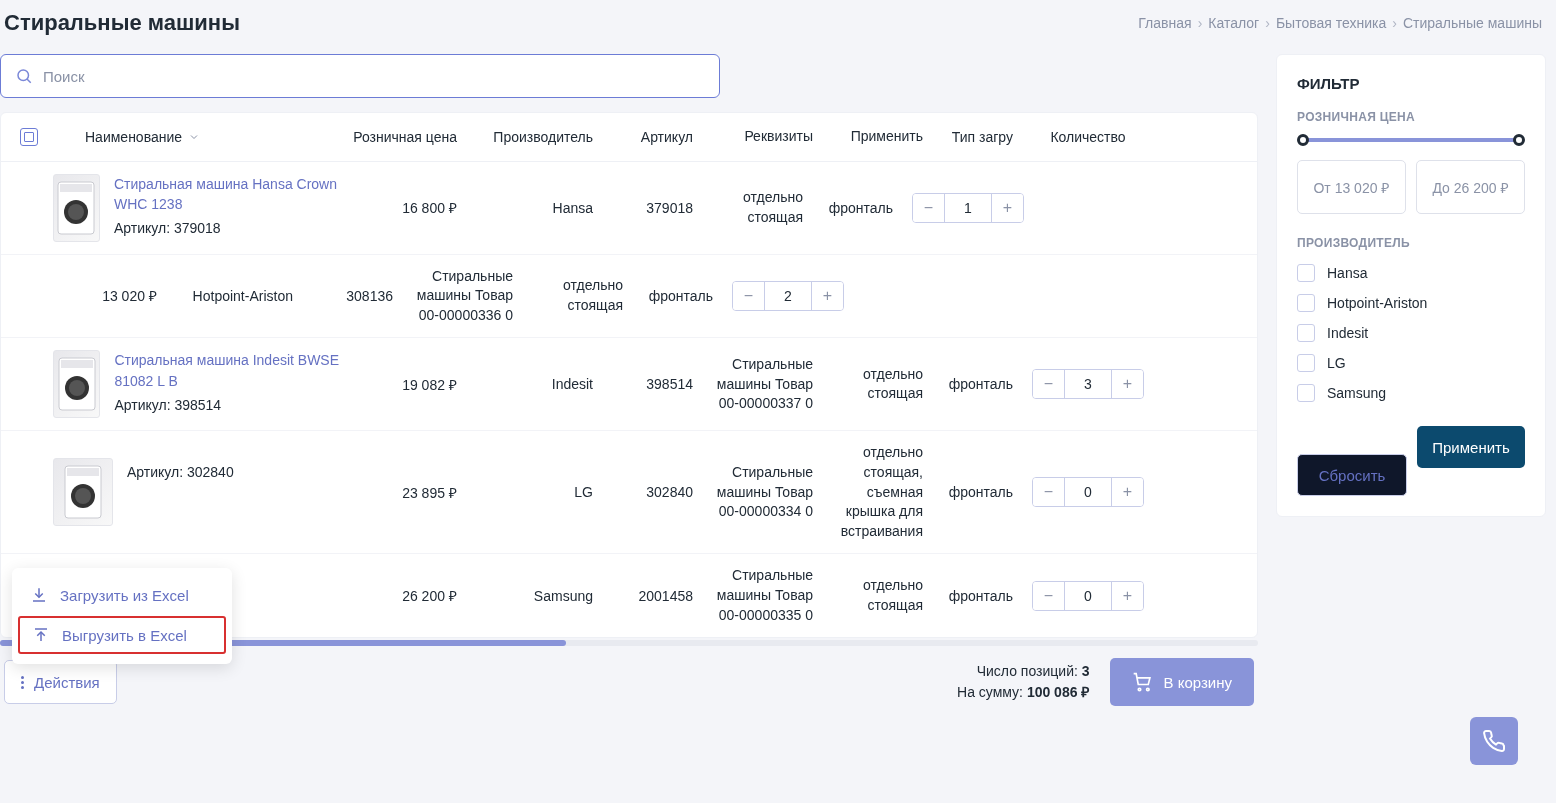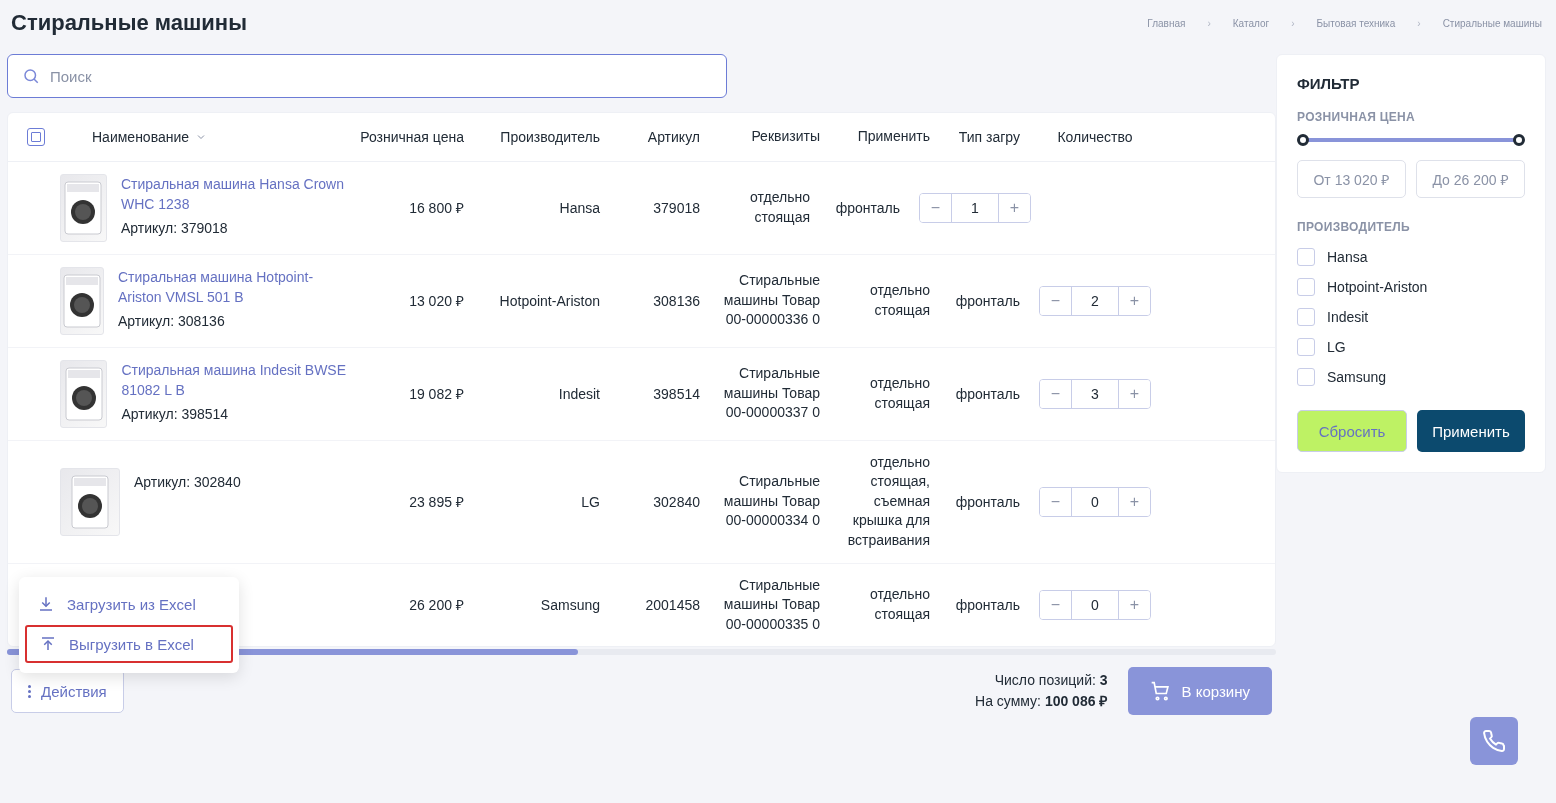--- a/index.html
+++ b/index.html
@@ -1,24 +1,24 @@
 <!DOCTYPE html>
 <html><head>
 <meta charset="utf-8">
 <style>
 * { box-sizing: border-box; margin: 0; padding: 0; }
 body { font-family: -apple-system, BlinkMacSystemFont, "Segoe UI", Arial, sans-serif; background: #f4f5f9; color: #212b36; font-size: 14px; }
-.page { padding: 10px 10px 10px 7px; }
+.page { padding: 10px 10px 10px 0; }
 .header { display: flex; justify-content: space-between; align-items: center; margin-bottom: 18px; padding: 0 4px; }
 .page-title { font-size: 22px; font-weight: 700; color: #212b36; }
-.breadcrumb { display: flex; gap: 22px; align-items: flex-end; color: #8a92a6; font-size: 10px; }
+.breadcrumb { display: flex; gap: 6px; align-items: flex-end; color: #8a92a6; font-size: 14px; }
 .breadcrumb .sep { color: #b0b6c5; }
 .breadcrumb span { cursor: pointer; }
 
-.main { display: flex; align-items: flex-start; }
+.main { display: flex; gap: 18px; align-items: flex-start; }
 .left { flex: 1; position: relative; }
 .right { width: 270px; }
 
 .search-wrap { margin-bottom: 14px; }
 .search-box { width: 720px; height: 44px; border: 1.5px solid #6c7cd6; border-radius: 6px; display: flex; align-items: center; padding: 0 14px; background: #fff; }
 .search-box svg { width: 18px; height: 18px; stroke: #7b88d8; fill: none; }
 .search-box input { border: none; outline: none; flex: 1; margin-left: 10px; font-size: 15px; color: #555; background: transparent; }
 .search-box input::placeholder { color: #8a92a6; }
 
 .table-card { background: #fff; border-radius: 6px; overflow: hidden; border: 1px solid #eef0f5; }
@@ -75,27 +75,27 @@
 .popup-item.hl { border: 2px solid #d83030; border-radius: 3px; margin: 2px 6px; padding: 8px 12px; }
 
 .filter-card { background: #fff; border-radius: 6px; padding: 20px; border: 1px solid #eef0f5; }
 .filter-title { font-weight: 700; font-size: 15px; color: #212b36; margin-bottom: 18px; }
 .filter-label { font-size: 12px; color: #8a92a6; font-weight: 600; letter-spacing: 0.3px; margin-bottom: 14px; }
 .slider { height: 4px; background: #8994d9; border-radius: 2px; position: relative; margin: 8px 4px 18px; }
 .slider-dot { position: absolute; width: 12px; height: 12px; background: #fff; border: 3px solid #212b36; border-radius: 50%; top: -4px; }
 .slider-dot.l { left: -4px; }
 .slider-dot.r { right: -4px; }
 .price-inputs { display: flex; gap: 10px; margin-bottom: 22px; }
-.price-in { flex: 1; height: 38px; border: 1px solid #dee1ea; border-radius: 5px; display: flex; align-items: center; justify-content: center; color: #8a92a6; font-size: 14px; }
+.price-in { flex: 1; height: 54px; border: 1px solid #dee1ea; border-radius: 5px; display: flex; align-items: center; justify-content: center; color: #8a92a6; font-size: 14px; }
 .checks { display: flex; flex-direction: column; gap: 12px; margin-bottom: 24px; }
 .check { display: flex; align-items: center; gap: 12px; cursor: pointer; }
 .check-box { width: 18px; height: 18px; border: 1.5px solid #c8cde8; border-radius: 3px; }
 .fbuttons { display: flex; gap: 10px; }
 .fbtn { flex: 1; height: 42px; border-radius: 5px; display: flex; align-items: center; justify-content: center; cursor: pointer; font-size: 15px; }
-.fbtn.reset { border: 1px solid #c8cde8; color: #6571c2; background: #bef264; }
+.fbtn.reset { border: 1px solid #c8cde8; color: #6571c2; background: #0f172a; margin-top: 28px; }
 .fbtn.apply { background: #0c4a6e; color: #fff; }
 
 .fab { position: fixed; right: 38px; bottom: 38px; width: 48px; height: 48px; background: #8994d9; border-radius: 6px; display: flex; align-items: center; justify-content: center; cursor: pointer; }
 .fab svg { width: 24px; height: 24px; stroke: #fff; fill: none; }
 </style>
 </head>
 <body>
 
 <div class="page">
   <div class="header">
@@ -170,95 +170,79 @@
               <div class="col-qty">
                 <div class="qty-ctrl">
                   <div class="qty-btn">−</div>
                   <div class="qty-val">1</div>
                   <div class="qty-btn">+</div>
                 </div>
               </div>
             </div>
             <div class="trow">
               <div class="col-check"></div>
+              <div class="col-price">13 020 ₽</div>
+              <div class="col-mfr">Hotpoint-Ariston</div>
+              <div class="col-art">308136</div>
+              <div class="col-req">Стиральные машины Товар 00-00000336 0</div>
+              <div class="col-inst">отдельно стоящая</div>
+              <div class="col-load">фронталь</div>
+              <div class="col-qty">
+                <div class="qty-ctrl">
+                  <div class="qty-btn">−</div>
+                  <div class="qty-val">2</div>
+                  <div class="qty-btn">+</div>
+                </div>
+              </div>
+            </div>
+            <div class="trow">
+              <div class="col-check"></div>
               <div class="col-name">
                 <div class="prod">
                   <div class="prod-img">
                     <svg viewBox="0 0 40 56">
                       <rect x="2" y="2" width="36" height="52" rx="3" fill="#fff" stroke="#c9cad0"></rect>
                       <rect x="4" y="4" width="32" height="8" fill="#e6e6ea"></rect>
                       <circle cx="20" cy="32" r="12" fill="#333"></circle>
                       <circle cx="20" cy="32" r="8" fill="#555"></circle>
                     </svg>
                   </div>
                   <div class="prod-text">
-                    <div class="prod-name">Стиральная машина Hotpoint-Ariston VMSL 501 B</div>
-                    <div class="prod-art">Артикул: 308136</div>
-                  </div>
-                </div>
-              </div>
-              <div class="col-price">13 020 ₽</div>
-              <div class="col-mfr">Hotpoint-Ariston</div>
-              <div class="col-art">308136</div>
-              <div class="col-req">Стиральные машины Товар 00-00000336 0</div>
+                    <div class="prod-name">Стиральная машина Indesit BWSE 81082 L B</div>
+                    <div class="prod-art">Артикул: 398514</div>
+                  </div>
+                </div>
+              </div>
+              <div class="col-price">19 082 ₽</div>
+              <div class="col-mfr">Indesit</div>
+              <div class="col-art">398514</div>
+              <div class="col-req">Стиральные машины Товар 00-00000337 0</div>
               <div class="col-inst">отдельно стоящая</div>
               <div class="col-load">фронталь</div>
               <div class="col-qty">
                 <div class="qty-ctrl">
                   <div class="qty-btn">−</div>
-                  <div class="qty-val">2</div>
+                  <div class="qty-val">3</div>
                   <div class="qty-btn">+</div>
                 </div>
               </div>
             </div>
             <div class="trow">
               <div class="col-check"></div>
               <div class="col-name">
                 <div class="prod">
                   <div class="prod-img">
                     <svg viewBox="0 0 40 56">
                       <rect x="2" y="2" width="36" height="52" rx="3" fill="#fff" stroke="#c9cad0"></rect>
                       <rect x="4" y="4" width="32" height="8" fill="#e6e6ea"></rect>
                       <circle cx="20" cy="32" r="12" fill="#333"></circle>
                       <circle cx="20" cy="32" r="8" fill="#555"></circle>
                     </svg>
                   </div>
                   <div class="prod-text">
-                    <div class="prod-name">Стиральная машина Indesit BWSE 81082 L B</div>
-                    <div class="prod-art">Артикул: 398514</div>
-                  </div>
-                </div>
-              </div>
-              <div class="col-price">19 082 ₽</div>
-              <div class="col-mfr">Indesit</div>
-              <div class="col-art">398514</div>
-              <div class="col-req">Стиральные машины Товар 00-00000337 0</div>
-              <div class="col-inst">отдельно стоящая</div>
-              <div class="col-load">фронталь</div>
-              <div class="col-qty">
-                <div class="qty-ctrl">
-                  <div class="qty-btn">−</div>
-                  <div class="qty-val">3</div>
-                  <div class="qty-btn">+</div>
-                </div>
-              </div>
-            </div>
-            <div class="trow">
-              <div class="col-check"></div>
-              <div class="col-name">
-                <div class="prod">
-                  <div class="prod-img">
-                    <svg viewBox="0 0 40 56">
-                      <rect x="2" y="2" width="36" height="52" rx="3" fill="#fff" stroke="#c9cad0"></rect>
-                      <rect x="4" y="4" width="32" height="8" fill="#e6e6ea"></rect>
-                      <circle cx="20" cy="32" r="12" fill="#333"></circle>
-                      <circle cx="20" cy="32" r="8" fill="#555"></circle>
-                    </svg>
-                  </div>
-                  <div class="prod-text">
                     <div class="prod-art">Артикул: 302840</div>
                   </div>
                 </div>
               </div>
               <div class="col-price">23 895 ₽</div>
               <div class="col-mfr">LG</div>
               <div class="col-art">302840</div>
               <div class="col-req">Стиральные машины Товар 00-00000334 0</div>
               <div class="col-inst">отдельно стоящая, съемная крышка для встраивания</div>
               <div class="col-load">фронталь</div>

